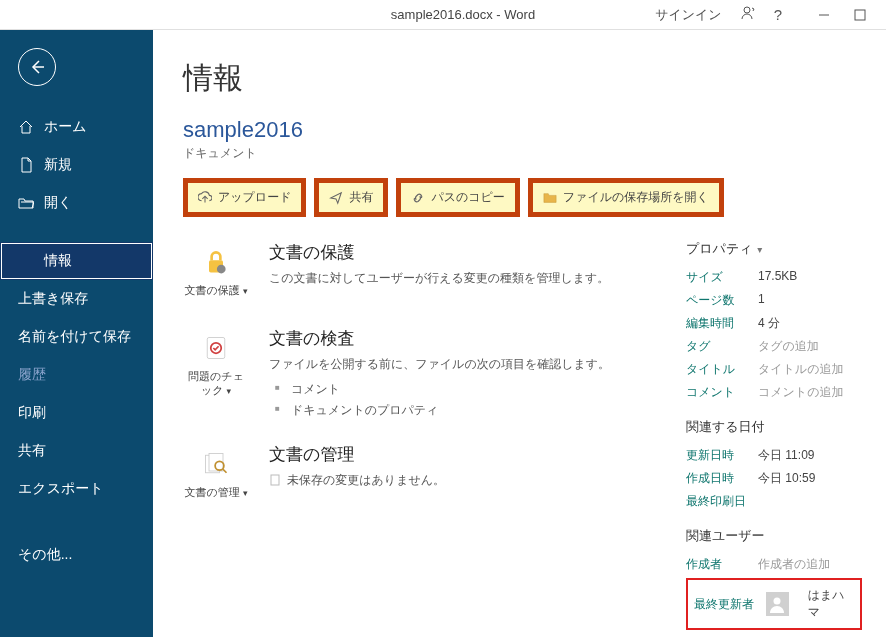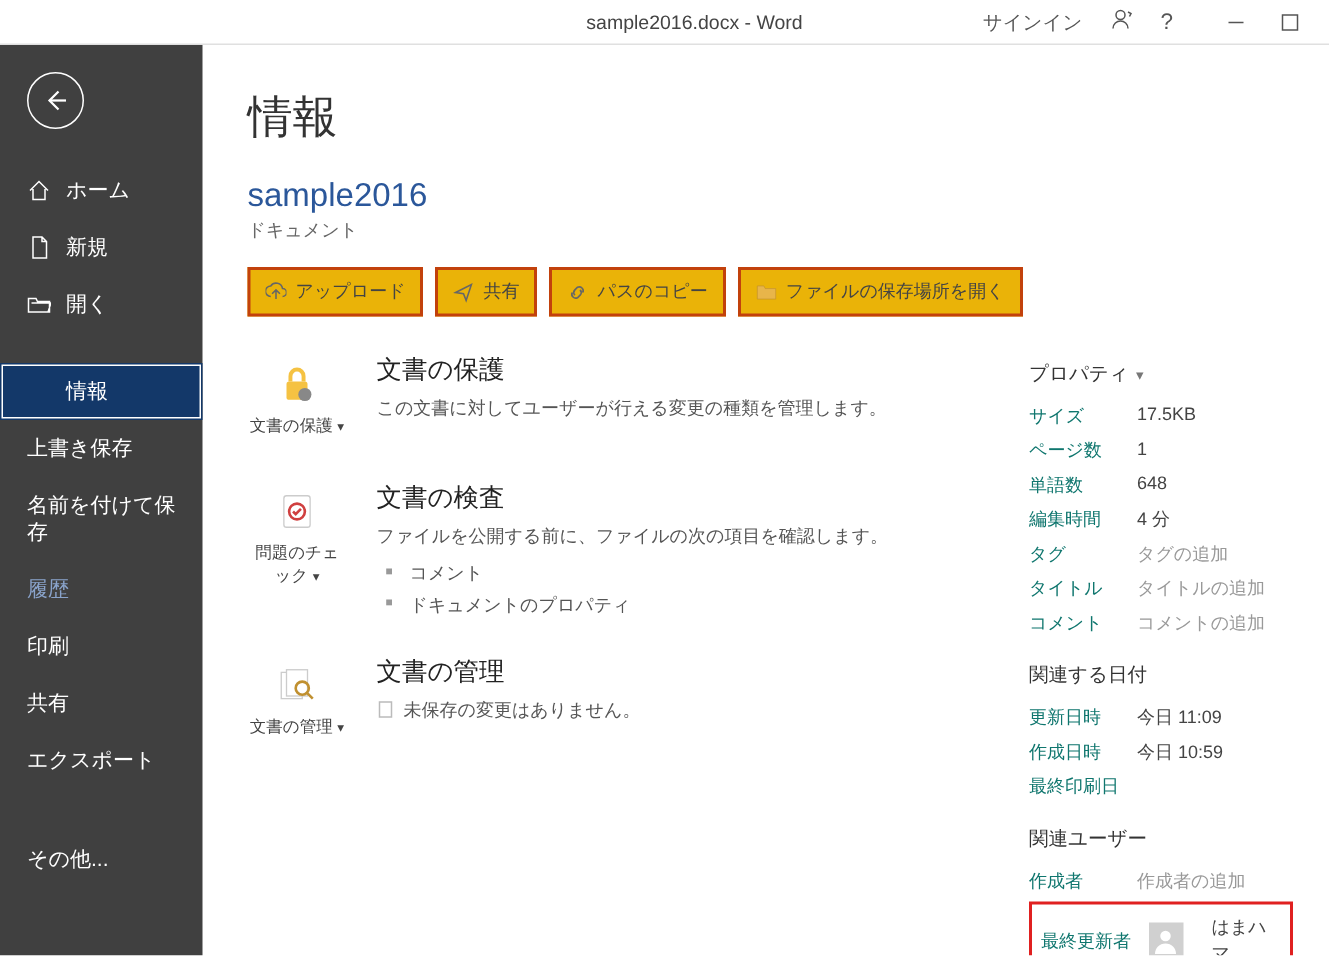--- a/index.html
+++ b/index.html
@@ -5,35 +5,35 @@
 * { box-sizing: border-box; margin: 0; padding: 0; }
 body { font-family: "Yu Gothic UI", "Meiryo", sans-serif; font-size: 13px; color: #333; background: #fff; width: 886px; height: 637px; overflow: hidden; position: relative; }
 
 .titlebar { height: 30px; display: flex; align-items: center; justify-content: space-between; background: #fff; border-bottom: 1px solid #e0e0e0; padding: 0 4px; }
 .titlebar-center { position: absolute; left: 50%; transform: translateX(-50%); color: #444; margin-left: 20px; }
 .titlebar-right { display: flex; align-items: center; gap: 18px; margin-right: 8px; color: #555; }
 .win-btns { display: flex; gap: 8px; margin-left: 10px; }
 .win-btn { width: 28px; height: 20px; display: flex; align-items: center; justify-content: center; color: #555; }
 
 .app { display: flex; height: 607px; }
-.sidebar { width: 135px; background: #404040; color: #fff; font-size: 14px; }
+.sidebar { width: 153px; background: #0c4a6e; color: #fff; font-size: 14px; }
 .back-btn { width: 38px; height: 38px; border: 1px solid #fff; border-radius: 50%; display: flex; align-items: center; justify-content: center; margin: 18px 0 22px 18px; color: #fff; }
 .nav-list { list-style: none; }
 .nav-item { padding: 10px 18px; display: flex; align-items: center; gap: 10px; cursor: pointer; }
 .nav-item.selected { background: #133869; outline: 1px solid #fff; outline-offset: -2px; }
 .nav-item.disabled { color: #8aa4cc; }
 .nav-icon { width: 16px; height: 16px; flex-shrink: 0; }
 
 .main { flex: 1; padding: 28px 30px 20px 30px; position: relative; overflow: hidden; }
 .page-title { font-size: 30px; font-weight: 300; color: #333; margin-bottom: 18px; }
 .doc-name { color: #2b579a; font-size: 22px; font-weight: 400; }
 .doc-type { color: #666; font-size: 12px; margin-top: 2px; margin-bottom: 16px; }
 
 .action-bar { display: flex; gap: 8px; margin-bottom: 24px; }
-.action-btn { border: 2px solid #c2410c; background: #eab308; padding: 6px 10px; display: flex; align-items: center; gap: 6px; font-size: 12px; color: #444; cursor: pointer; }
+.action-btn { border: 5px solid #c2410c; background: #fef9c3; padding: 6px 10px; display: flex; align-items: center; gap: 6px; font-size: 12px; color: #444; cursor: pointer; }
 .action-btn .ic { width: 14px; height: 14px; }
 
 .sections { display: flex; flex-direction: column; gap: 22px; width: 480px; }
 .section { display: flex; gap: 20px; align-items: flex-start; }
 .tile { width: 66px; text-align: center; padding: 6px 0; border: 1px solid transparent; cursor: pointer; }
 .tile .tile-icon { width: 28px; height: 28px; margin: 0 auto 4px auto; }
 .tile .tile-label { font-size: 11px; color: #444; line-height: 1.3; }
 .section-body h3 { font-size: 17px; font-weight: 400; color: #222; margin-bottom: 6px; }
 .section-body p { font-size: 12px; color: #555; margin-bottom: 6px; }
 .bullet-list { list-style: none; padding-left: 6px; }
@@ -237,24 +237,20 @@
       <h4><span>プロパティ</span><span class="chev"> ▾</span></h4>
       <div class="prop-row">
           <span class="prop-key">サイズ</span>
           <span class="prop-val">17.5KB</span>
         </div>
       <div class="prop-row">
           <span class="prop-key">ページ数</span>
           <span class="prop-val">1</span>
         </div>
       <div class="prop-row">
-          <span class="prop-key">単語数</span>
-          <span class="prop-val">648</span>
-        </div>
-      <div class="prop-row">
           <span class="prop-key">編集時間</span>
           <span class="prop-val">4 分</span>
         </div>
       <div class="prop-row">
           <span class="prop-key">タグ</span>
           <span class="prop-val placeholder">タグの追加</span>
         </div>
       <div class="prop-row">
           <span class="prop-key">タイトル</span>
           <span class="prop-val placeholder">タイトルの追加</span>

